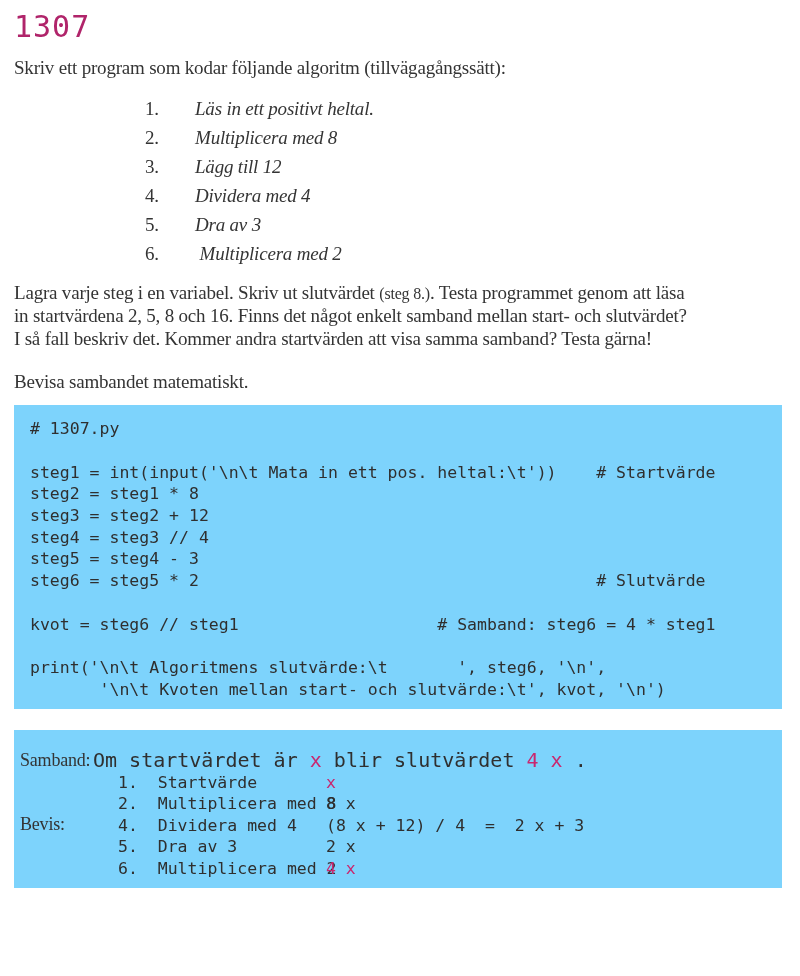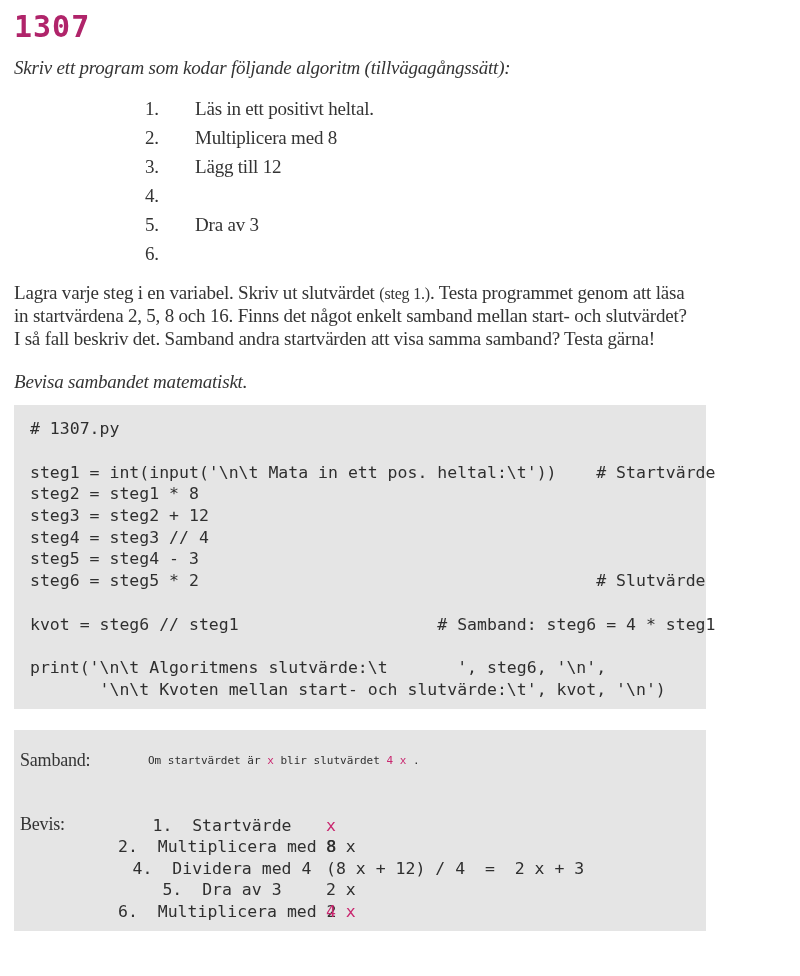--- a/index.html
+++ b/index.html
@@ -7,52 +7,51 @@
     width:800px; height:976px;
     background:#ffffff;
     font-family:"Liberation Serif", serif;
     color:#343434;
     overflow:hidden;
   }
   .page { padding:0 14px; }
 
   .title {
     font-family:"DejaVu Sans Mono", monospace;
-    font-weight:bold;
+    font-weight:normal;
     font-size:30px;
     line-height:34px;
     color:#b0246a;
     margin-top:10px;
     letter-spacing:1px;
   }
 
   .body-text {
     font-size:19px;
     line-height:24px;
     letter-spacing:-0.2px;
     white-space:nowrap;
-    font-style:italic;
   }
 
   .intro { margin-top:12px; }
 
   .algo-list { margin-top:14px; }
   .algo-row { display:flex; font-size:19px; line-height:29px; letter-spacing:-0.2px; }
   .algo-num { margin-left:131px; width:50px; }
-  .algo-text { white-space:pre; }
+  .algo-text { white-space:pre;font-style:italic; }
 
   .para2 { margin-top:14px; }
   .para2 .line { font-size:19px; line-height:22.4px; letter-spacing:-0.2px; white-space:nowrap; }
   .small-steg { font-size:16px; }
 
   .prove { margin-top:20px; }
 
   .yellow-block {
-    background:#e5e5e5;
-    width:692px;
+    background:#7dd3fc;
+    width:768px;
     box-sizing:border-box;
   }
 
   .code-block {
     margin-top:11px;
     padding:13px 16px 9px 16px;
   }
   .code-pre {
     margin:0;
     font-family:"DejaVu Sans Mono", monospace;
@@ -71,27 +70,27 @@
     position:absolute;
     left:6px;
     font-size:18px;
     letter-spacing:-0.2px;
     color:#343434;
   }
   .label-samband { top:20px; }
   .label-bevis { top:84px; }
   .samband-line {
     font-family:"DejaVu Sans Mono", monospace;
-    font-size:11px;
+    font-size:20px;
     line-height:21.5px;
     color:#2f2f2f;
-    margin-left:118px;
+    margin-left:63px;
     white-space:pre;
   }
-  .bevis-rows { margin-top:43px; margin-left:88px;text-align:center; }
+  .bevis-rows { margin-left:88px; }
   .proof-row {
     display:flex;
     font-family:"DejaVu Sans Mono", monospace;
     font-size:16.5px;
     line-height:21.5px;
     color:#2f2f2f;
   }
   .proof-step { white-space:pre; width:208px; }
   .proof-val { white-space:pre; }
 
@@ -114,36 +113,38 @@
       <div class="algo-row">
         <span class="algo-num">2.</span>
         <span class="algo-text">Multiplicera med 8</span>
       </div>
       <div class="algo-row">
         <span class="algo-num">3.</span>
         <span class="algo-text">Lägg till 12</span>
       </div>
       <div class="algo-row">
         <span class="algo-num">4.</span>
+        <span class="algo-text">Dividera med 4</span>
       </div>
       <div class="algo-row">
         <span class="algo-num">5.</span>
         <span class="algo-text">Dra av 3</span>
       </div>
       <div class="algo-row">
         <span class="algo-num">6.</span>
+        <span class="algo-text"> Multiplicera med 2</span>
       </div>
     </div>
 
   <div class="para2">
     <div class="line">
-      <span>Lagra varje steg i en variabel. Skriv ut slutvärdet </span><span class="small-steg">(steg 1.)</span><span>. Testa programmet genom att läsa</span>
+      <span>Lagra varje steg i en variabel. Skriv ut slutvärdet </span><span class="small-steg">(steg 8.)</span><span>. Testa programmet genom att läsa</span>
     </div>
     <div class="line">in startvärdena 2, 5, 8 och 16. Finns det något enkelt samband mellan start- och slutvärdet?</div>
-    <div class="line">I så fall beskriv det. Samband andra startvärden att visa samma samband? Testa gärna!</div>
+    <div class="line">I så fall beskriv det. Kommer andra startvärden att visa samma samband? Testa gärna!</div>
   </div>
 
   <div class="body-text prove">Bevisa sambandet matematiskt.</div>
 
   <div class="yellow-block code-block">
     <pre class="code-pre"># 1307.py
 
 steg1 = int(input('\n\t Mata in ett pos. heltal:\t'))    # Startvärde
 steg2 = steg1 * 8
 steg3 = steg2 + 12

